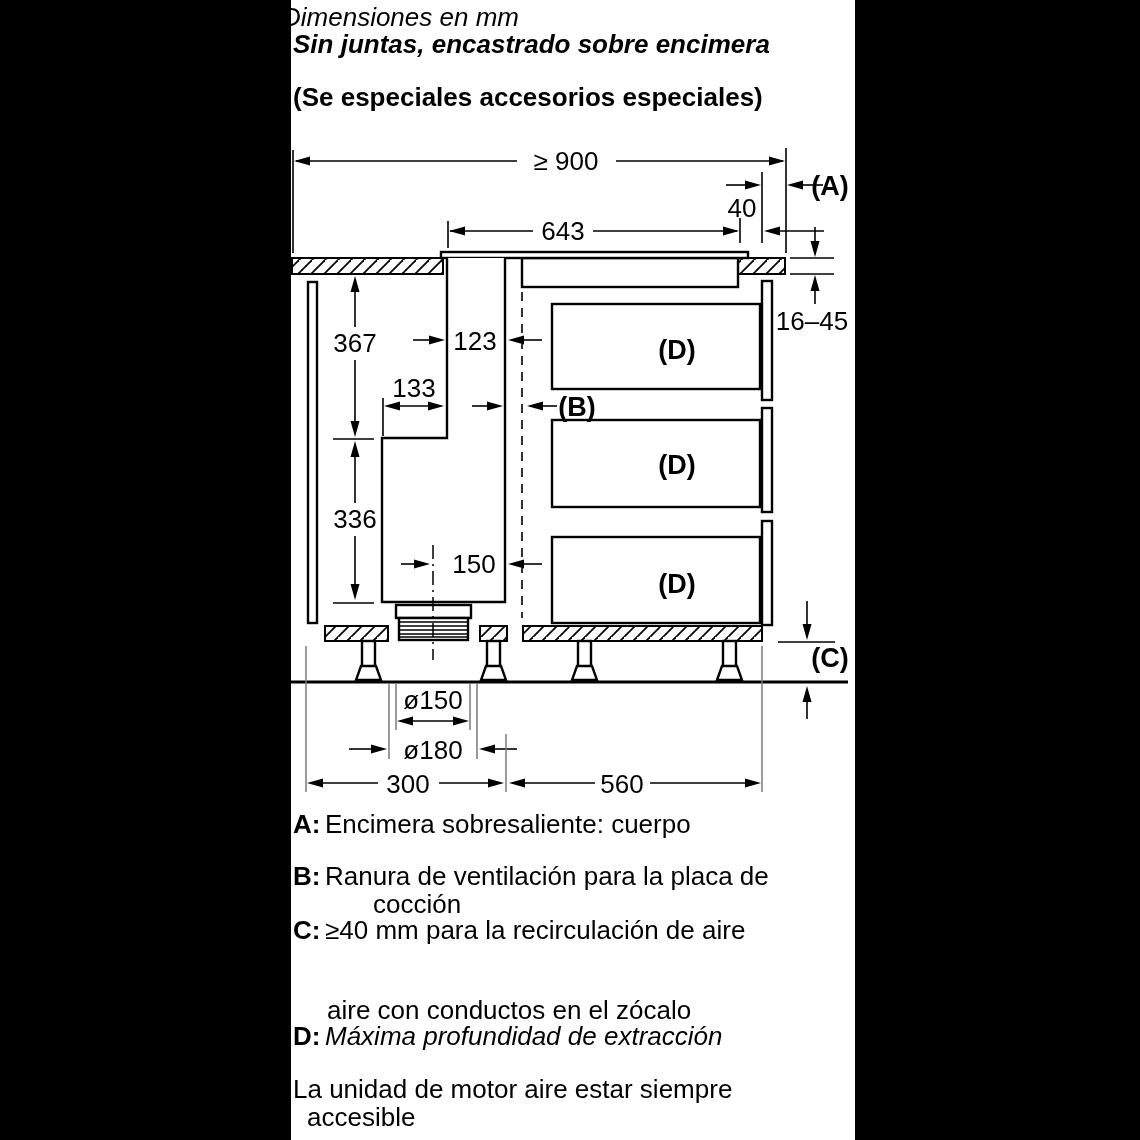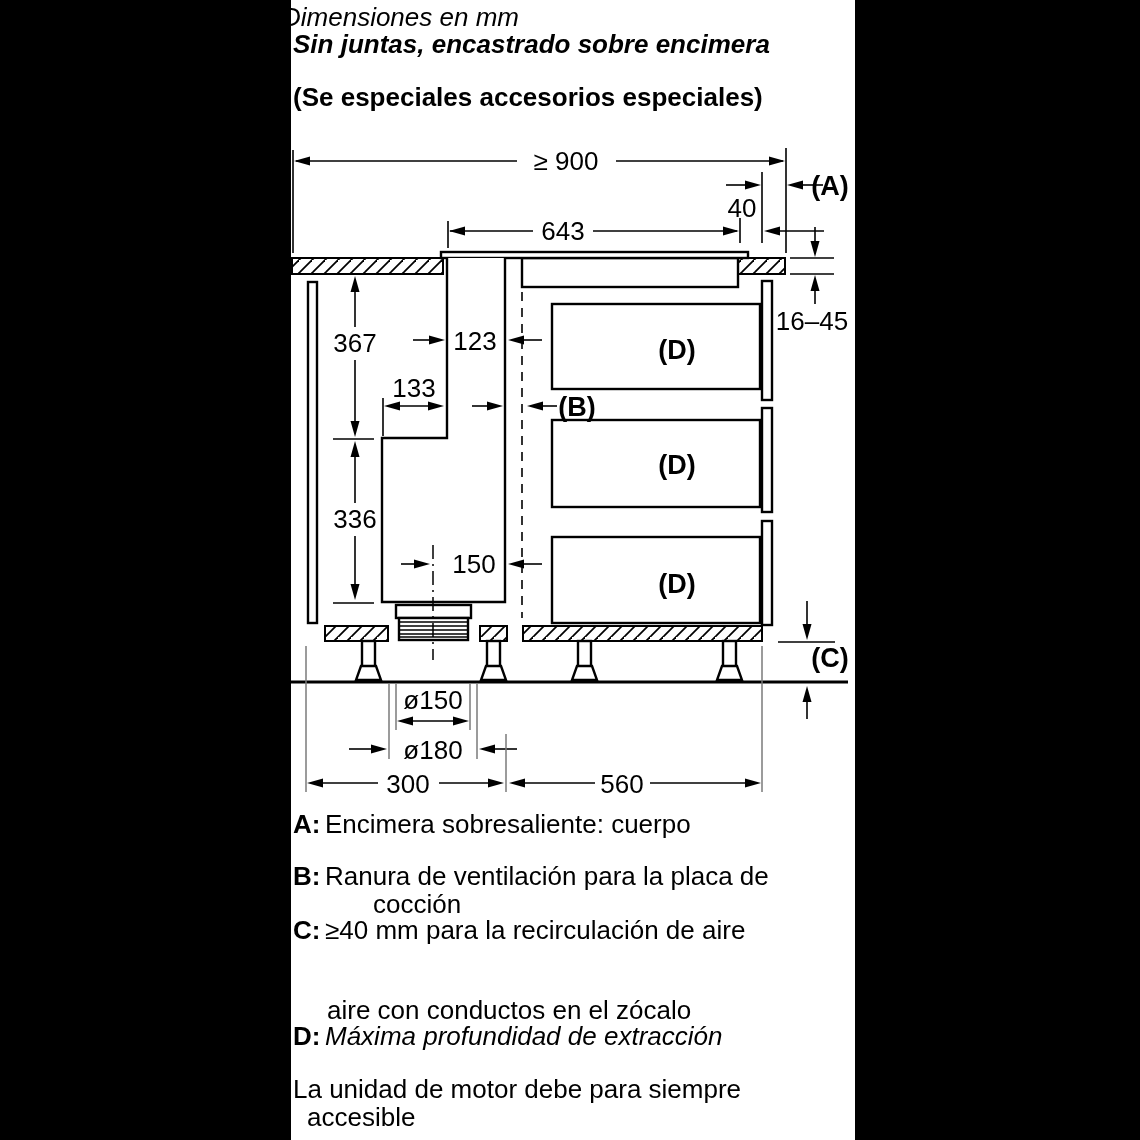--- a/index.html
+++ b/index.html
@@ -238,18 +238,18 @@
   <div class="txt" style="left:325px;top:891px;margin-left:48px;">cocción</div>
 
   <div class="txt bold" style="left:293px;top:917px;">C:</div>
   <div class="txt" style="left:325px;top:917px;">≥40 mm para la recirculación de aire</div>
 
   <div class="txt" style="left:327px;top:997px;">aire con conductos en el zócalo</div>
 
   <div class="txt bold" style="left:293px;top:1023px;">D:</div>
   <div class="txt" style="left:325px;top:1023px;font-style:italic;">Máxima profundidad de extracción</div>
 
-  <div class="txt" style="left:293px;top:1076px;">La unidad de motor debe para siempre</div>
+  <div class="txt" style="left:293px;top:1076px;">La unidad de motor aire estar siempre</div>
   <div class="txt" style="left:293px;top:1104px;margin-left:14px;">accesible</div>
 
   <div class="bar" id="bar-left"></div>
   <div class="bar" id="bar-right"></div>
 </div>
 
 </body></html>

